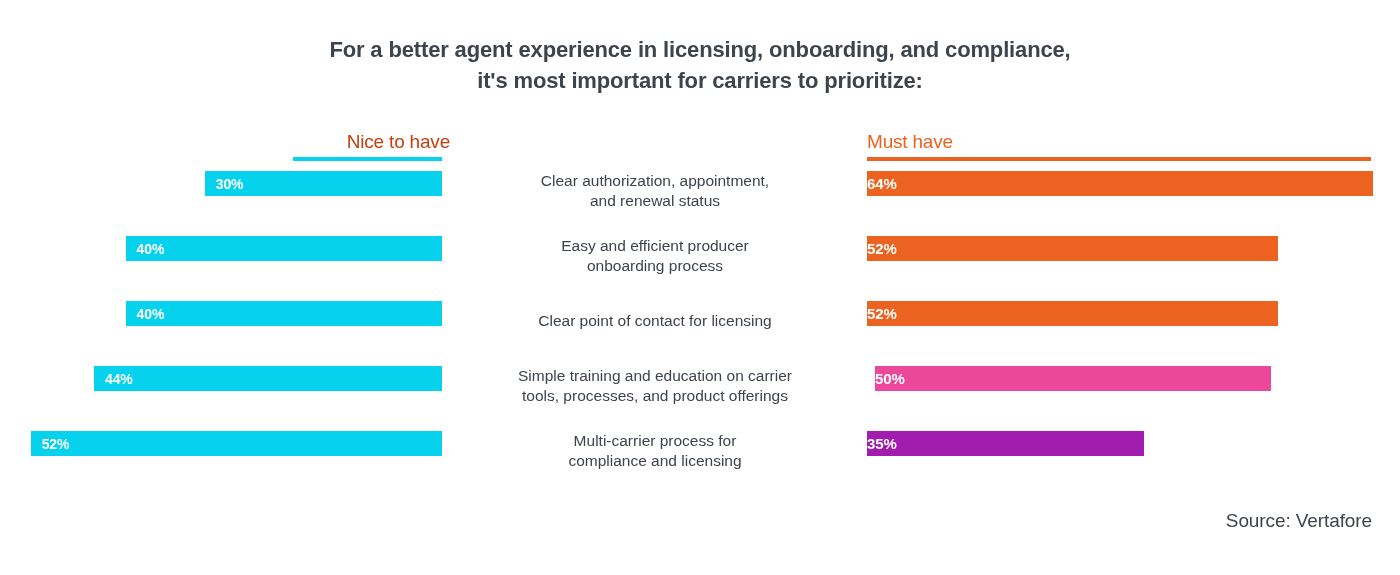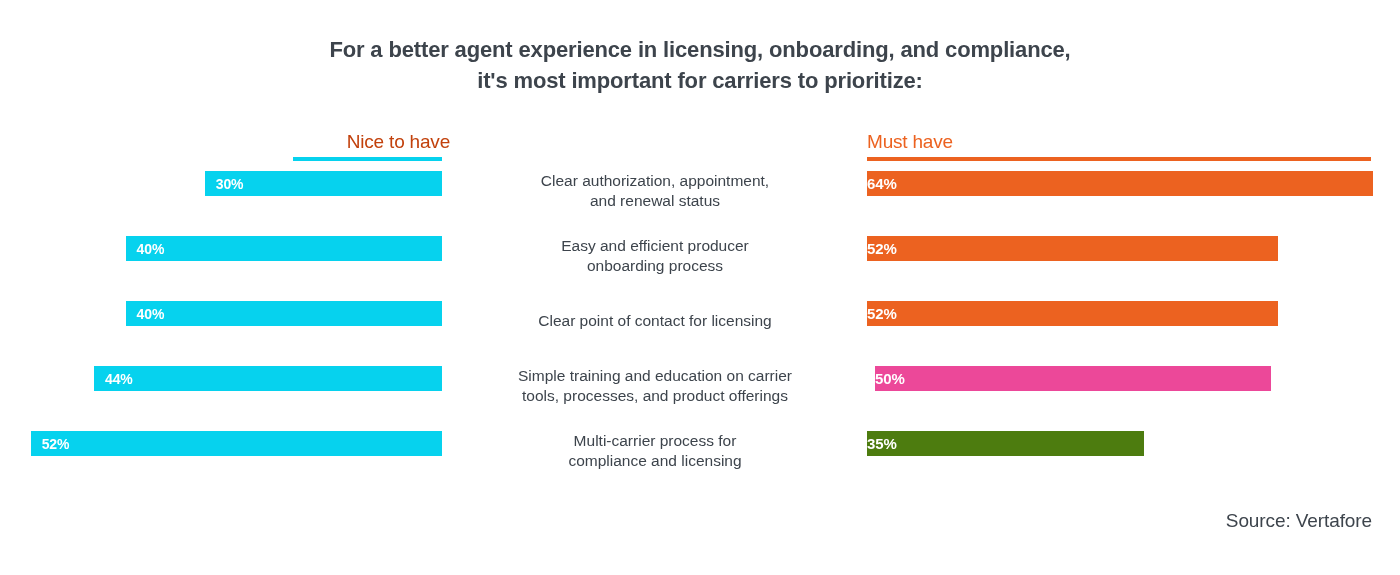--- a/index.html
+++ b/index.html
@@ -245,21 +245,21 @@
 
     <div class="row">
       <div class="bar-left-track">
         <div class="bar-left" style="width: 411.32px; background: rgb(6, 210, 238);">
           <span class="bar-value">52%</span>
         </div>
       </div>
       <div class="row-label">Multi-carrier process for
 compliance and licensing</div>
       <div class="bar-right-track">
-        <div class="bar-right" style="width: 276.85px; background: #4d7c0f;">
+        <div class="bar-right" style="width: 276.85px; background: #a21caf;">
           <span class="bar-value">35%</span>
         </div>
       </div>
     </div>
 
   </div>
 
   <div class="source">Source: Vertafore</div>
 
 </div>

